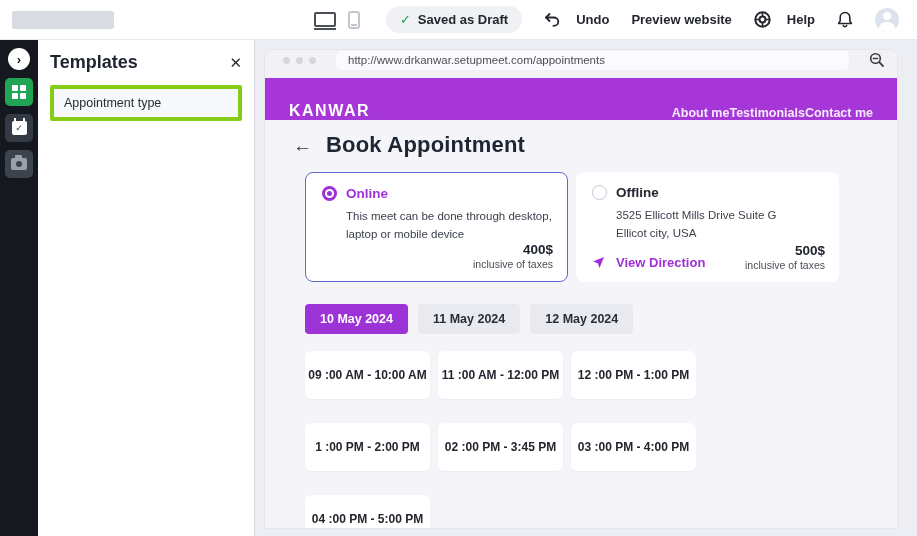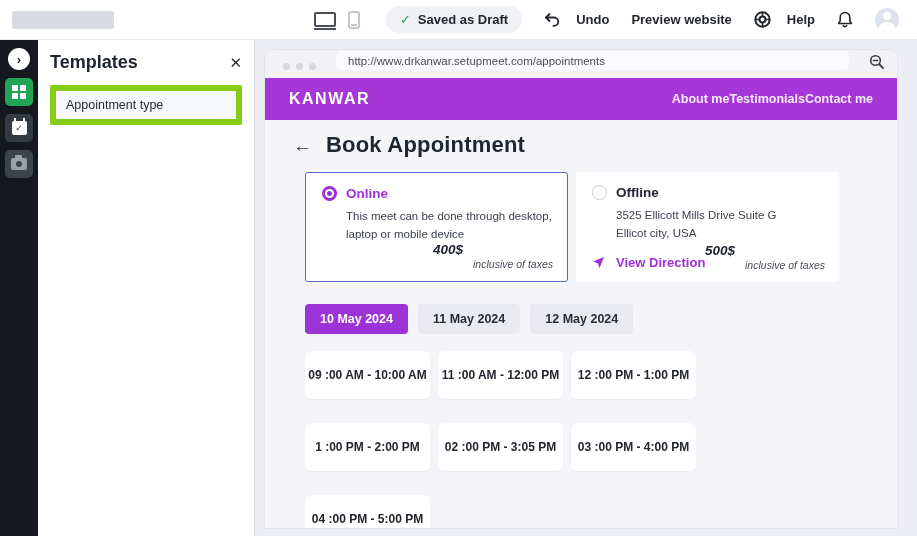--- a/index.html
+++ b/index.html
@@ -41,55 +41,55 @@
   .cal-glyph::after { content:""; position:absolute; top:-3px; right:2px; width:2px; height:4px; background:#fff; }
   .cam-glyph { width:16px; height:12px; background:#9aa0aa; border-radius:2px; position:relative; }
   .cam-glyph::before { content:""; position:absolute; top:-3px; left:4px; width:7px; height:3px; background:#9aa0aa; border-radius:1px 1px 0 0; }
   .cam-glyph::after { content:""; position:absolute; top:3px; left:5px; width:6px; height:6px; border-radius:50%; background:#3d434c; }
 
   
   .panel { width:217px; background:#ffffff; border-right:1px solid #d9dbe2; padding:12px 12px; flex:0 0 217px; }
   .panel-head { display:flex; align-items:center; justify-content:space-between; margin-bottom:12px; }
   .panel-title { font-size:18px; font-weight:700; color:#1e2430; }
   .panel-close { font-size:15px; color:#2a2e38; cursor:pointer; background:none; border:none; line-height:1; }
-  .panel-item { background:#f7f8fb; border:6px solid #84cc16; border-radius:2px; padding:7px 10px; font-size:12.5px; color:#262b35; cursor:pointer; }
+  .panel-item { background:#f7f8fb; border:4px solid #84cc16; border-radius:2px; padding:7px 10px; font-size:12.5px; color:#262b35; cursor:pointer; }
 
   
   .workspace { flex:1; background:#eceef3; padding:10px 20px 8px 10px; min-width:0; }
   .preview { width:100%; height:100%; display:flex; flex-direction:column; border-radius:8px 8px 0 0; overflow:hidden; box-shadow:0 0 0 1px rgba(0,0,0,0.03); }
-  .chrome { height:28px; background:#f2f2f6; display:flex; align-items:flex-end; padding:0 12px 8px 18px; gap:6px; flex:0 0 28px; }
+  .chrome { height:28px; background:#f2f2f6; display:flex; align-items:center; padding:0 12px 8px 18px; gap:6px; flex:0 0 28px; }
   .dot { width:7px; height:7px; border-radius:50%; background:#d6d6dc; }
   .url-field { flex:1; margin:0 14px 0 14px; background:#fbfbfd; border-radius:5px; height:19px; display:flex; align-items:center; padding:0 12px; font-size:11.5px; color:#4b4e57; }
   .zoom-out-btn { background:none; border:none; cursor:pointer; display:flex; align-items:center; }
 
-  .site-header { height:42px; background:#a636d8; display:flex; align-items:center; padding:0 24px; flex:0 0 42px; }
+  .site-header { height:42px; background:#a636d8; display:flex; align-items:flex-end; padding:0 24px; flex:0 0 42px; }
   .site-logo { color:#ffffff; font-size:16px; font-weight:700; letter-spacing:1.5px; }
   .site-nav { margin-left:auto; display:flex; }
   .site-nav a { color:#f6eafc; font-size:12.5px; font-weight:600; text-decoration:none; cursor:pointer; }
 
   .site-body { flex:1; background:#f5f5f9; padding:12px 24px 0 28px; overflow:hidden; }
   .page-title-row { display:flex; align-items:center; gap:14px; margin-bottom:14px; }
   .back-arrow { font-size:19px; color:#2a2f3a; cursor:pointer; background:none; border:none; line-height:1; }
   .page-title { font-size:22px; font-weight:700; color:#1e2533; letter-spacing:0.2px; }
   .content-col { margin-left:12px; }
 
   
   .cards-row { display:flex; gap:8px; margin-bottom:22px; }
-  .type-card { width:263px; height:110px; background:#ffffff; border-radius:3px; position:relative; padding:13px 15px 10px 16px; }
+  .type-card { width:263px; height:110px; background:#ffffff; border-radius:8px; position:relative; padding:13px 15px 10px 16px; }
   .type-card.selected { border:1.5px solid #5a68d2; }
   .card-top { display:flex; align-items:center; gap:9px; margin-bottom:7px; }
   .radio { width:15px; height:15px; border-radius:50%; flex:0 0 15px; position:relative; cursor:pointer; }
   .radio.on { background:#9e30d8; }
   .radio.on::before { content:""; position:absolute; inset:3px; border-radius:50%; background:#ffffff; }
   .radio.on::after { content:""; position:absolute; inset:5px; border-radius:50%; background:#9e30d8; }
   .radio.off { background:#fff; border:1.5px solid #c2c7d1; }
   .type-label-online { font-size:13.5px; font-weight:700; color:#a233da; }
   .type-label-offline { font-size:13.5px; font-weight:700; color:#23272f; }
   .type-desc { font-size:11.5px; color:#3c414d; line-height:1.55; margin-left:24px; max-width:225px; }
-  .price-block { position:absolute; right:14px; bottom:11px; text-align:left;font-style:italic; }
+  .price-block { position:absolute; right:14px; bottom:11px; text-align:right; }
   .price { font-size:13.5px; font-weight:700; color:#20242e; }
   .price-note { font-size:10.5px; color:#4a4e58; margin-top:1px;margin-left:40px; }
   .view-direction { position:absolute; left:16px; bottom:12px; display:flex; align-items:center; gap:11px; font-size:13px; font-weight:700; color:#9e30d8; cursor:pointer; background:none; border:none; font-family:inherit; }
 
   
   .chips-row { display:flex; gap:10px; margin-bottom:17px; }
   .chip { padding:8px 15px; border-radius:4px; font-size:12.5px; font-weight:700; color:#2a2e38; background:#e8eaef; cursor:pointer; border:none; font-family:inherit;text-align:center; }
   .chip.active { background:#9c33d6; color:#ffffff; }
 
   
@@ -245,21 +245,21 @@
               <button class="chip active">10 May 2024</button>
               <button class="chip">11 May 2024</button>
               <button class="chip">12 May 2024</button>
             </div>
 
             <div class="slots-grid">
               <button class="slot">09 :00 AM - 10:00 AM</button>
               <button class="slot">11 :00 AM - 12:00 PM</button>
               <button class="slot">12 :00 PM - 1:00 PM</button>
               <button class="slot">1 :00 PM - 2:00 PM</button>
-              <button class="slot">02 :00 PM - 3:05 PM</button>
+              <button class="slot">02 :00 PM - 3:45 PM</button>
               <button class="slot">03 :00 PM - 4:00 PM</button>
               <button class="slot">04 :00 PM - 5:00 PM</button>
             </div>
 
           </div>
         </div>
 
       </div>
     </div>
 

